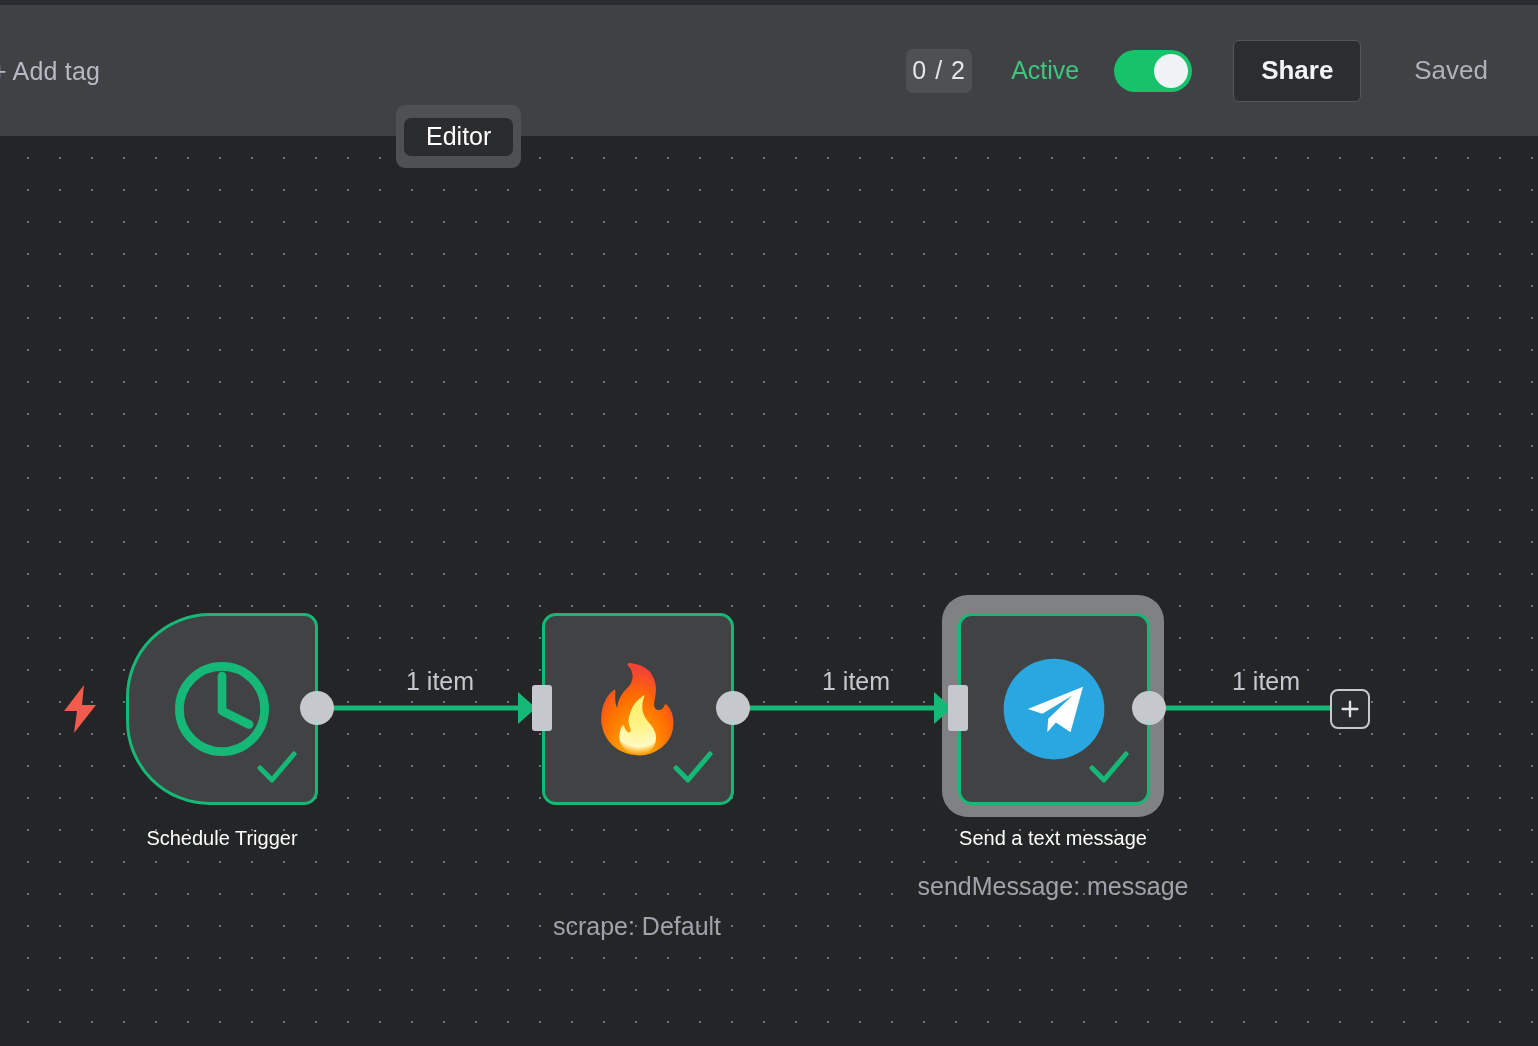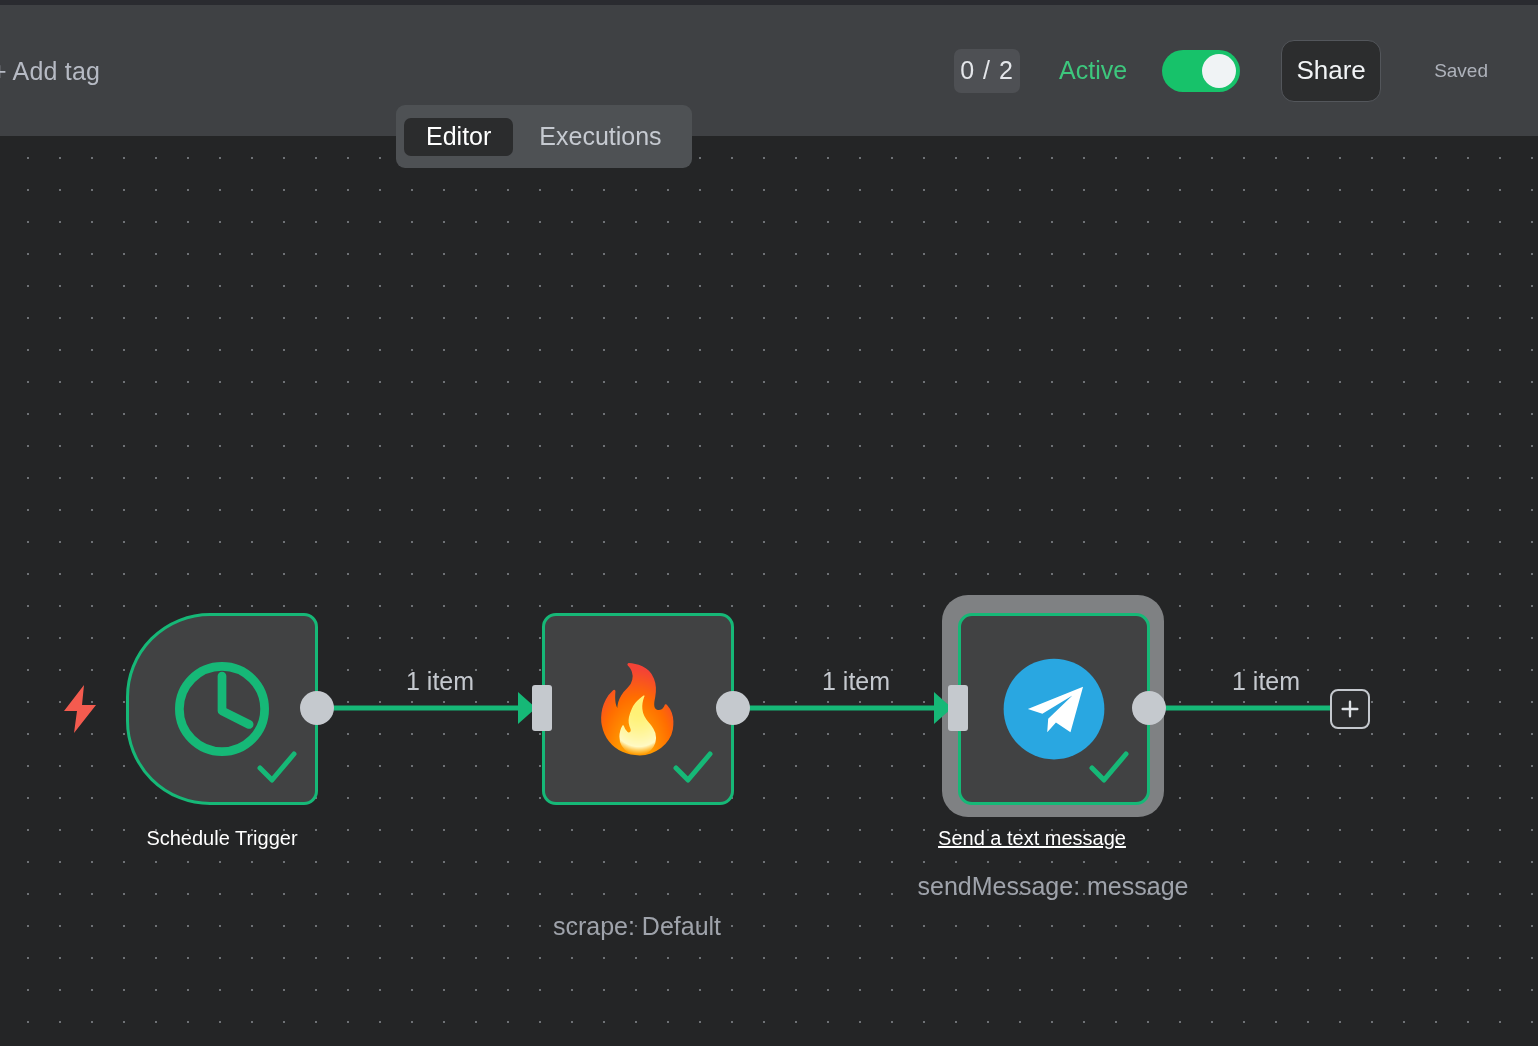--- a/index.html
+++ b/index.html
@@ -42,28 +42,29 @@
   }
   .toggle {
     width: 78px; height: 42px; border-radius: 21px; background: #17c26a;
     position: relative; margin-right: 28px; flex: 0 0 auto;
   }
   .toggle .knob {
     position: absolute; right: 4px; top: 4px;
     width: 34px; height: 34px; border-radius: 50%; background: #f0f3f5;
   }
   .share-btn {
-    width: 100px; height: 62px; border-radius: 13px;
+    width: 128px; height: 62px; border-radius: 6px;
     background: #2c2d2e; border: 1px solid #53565b;
     color: #f2f4f6; font-size: 26px;
     display: flex; align-items: center; justify-content: center;
     margin-right: 40px;
+    font-weight: bold;
   }
   .saved-label {
-    color: #aeb2bb; font-size: 19px; margin-right: 50px; white-space: nowrap;
+    color: #aeb2bb; font-size: 26px; margin-right: 50px; white-space: nowrap;
   }
 
   
   .tabbar {
     position: absolute; left: 396px; top: 105px;
     height: 63px; background: #4e5154; border-radius: 9px;
     display: flex; align-items: center; padding: 0 8px; gap: 4px;
     z-index: 5;
   }
   .tab {
@@ -176,21 +177,20 @@
       </div>
 
       <div class="share-btn">Share</div>
 
       <div class="saved-label">Saved</div>
     </div>
   </div>
 
   <div class="tabbar">
     <div class="tab active">Editor</div>
-    <div class="tab">Executions</div>
   </div>
 
   <div class="canvas">
 
     <svg class="wires" viewBox="0 0 1538 910" width="1538" height="910">
       <line x1="332" y1="572" x2="534" y2="572" stroke="#16b877" stroke-width="5"></line>
       <line x1="748" y1="572" x2="950" y2="572" stroke="#16b877" stroke-width="5"></line>
       <line x1="1164" y1="572" x2="1334" y2="572" stroke="#16b877" stroke-width="5"></line>
     </svg>
 
@@ -243,17 +243,17 @@
     </div>
 
     <div class="wire-label" style="left:390px; top:531px;">1 item</div>
     <div class="wire-label" style="left:806px; top:531px;">1 item</div>
     <div class="wire-label" style="left:1216px; top:531px;">1 item</div>
 
     <div class="node-title" style="left:42px; top:682px; width:360px;">Schedule Trigger</div>
 
     <div class="node-sub" style="left:437px; top:767px; width:400px;">scrape: Default</div>
 
-    <div class="node-title" style="left:832px; top:682px; width:400px;text-decoration:underline;">Send a text message</div>
+    <div class="node-title" style="left:853px; top:682px; width:400px;">Send a text message</div>
     <div class="node-sub" style="left:853px; top:727px; width:400px;">sendMessage: message</div>
 
   </div>
 </div>
 
 </body></html>

